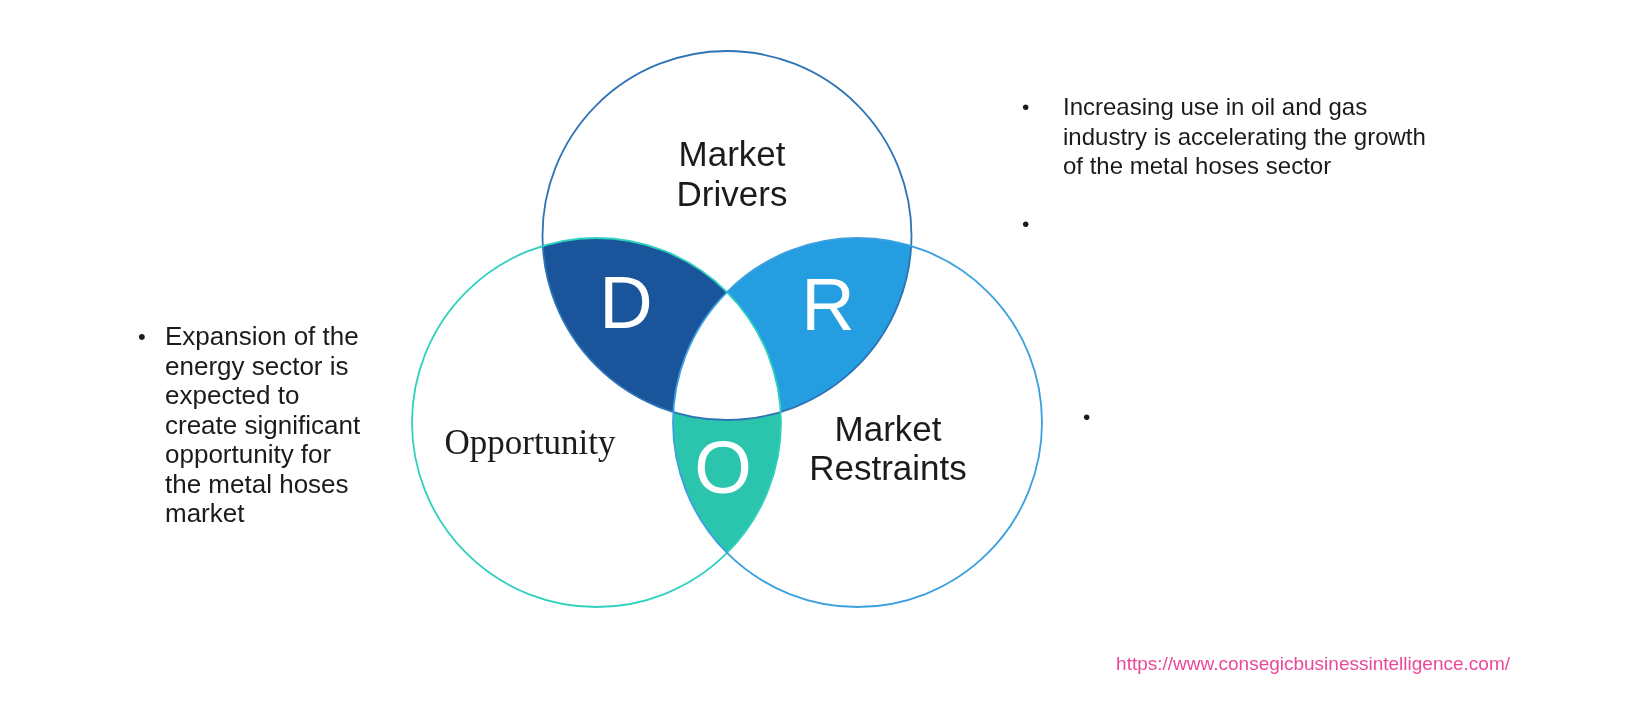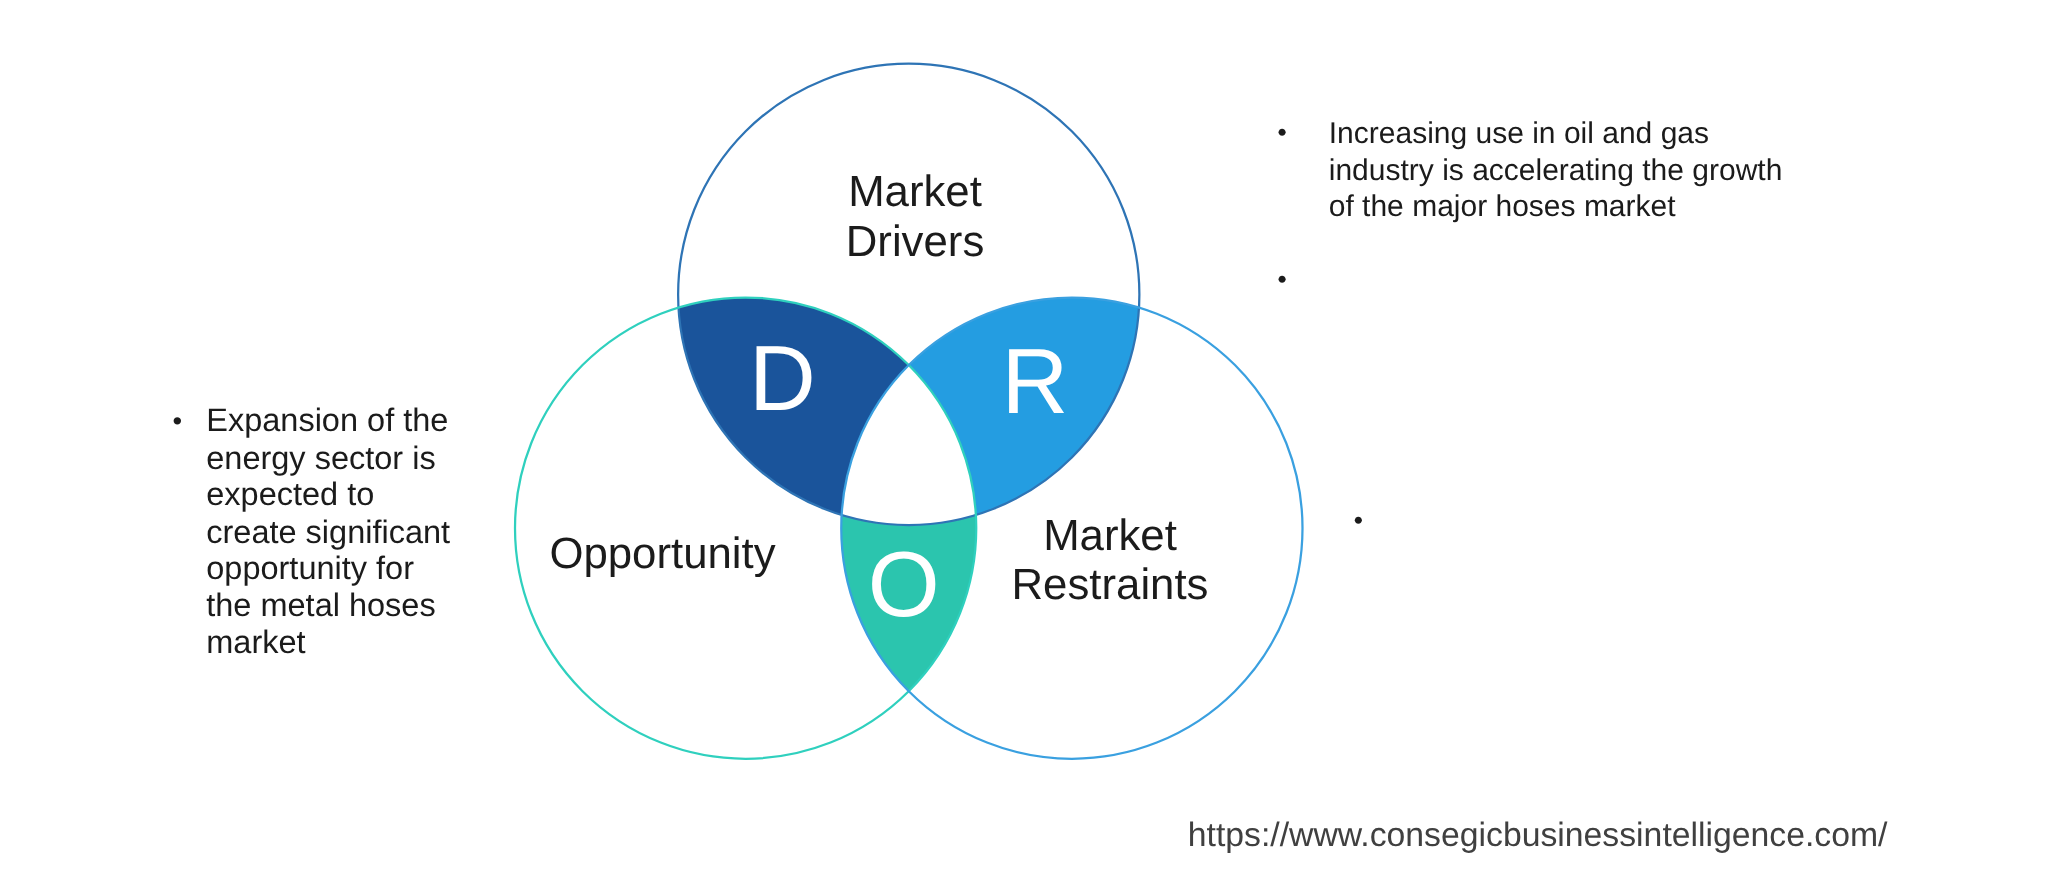--- a/index.html
+++ b/index.html
@@ -46,22 +46,22 @@
   #note-top-right { left: 1022px; top: 92px; font-size: 24px; line-height: 29.5px; }
   #note-top-right .bullet { width: 41px; font-size: 21px; }
 
   #note-bottom-right { left: 1083px; top: 402px; font-size: 25px; line-height: 30px; }
   #note-bottom-right .bullet { width: 32px; font-size: 21px; }
 
   #source-url {
     position: absolute;
     top: 653px;
     right: 131px;
-    font-size: 27px;
-    color: #404040;
+    font-size: 19px;
+    color: #ec4899;
     white-space: nowrap;
   }
 </style>
 </head>
 <body>
 
 <div id="stage">
 
   <svg id="venn-svg" width="1641" height="708" viewBox="0 0 1641 708">
 
@@ -71,21 +71,21 @@
 
     <path d="M 727 292 A 184.5 184.5 0 0 1 780.8 412.1 A 184.5 184.5 0 0 1 673.2 412.1 A 184.5 184.5 0 0 1 727 292 Z" fill="#FFFFFF"></path>
 
     <circle cx="727" cy="235.5" r="184.5" fill="none" stroke-width="1.8" stroke="#2E74B5"></circle>
     <circle cx="596.5" cy="422.5" r="184.5" fill="none" stroke-width="1.8" stroke="#2FD0BE"></circle>
     <circle cx="857.5" cy="422.5" r="184.5" fill="none" stroke-width="1.8" stroke="#3AA0E0"></circle>
   </svg>
 
   <div class="venn-label" style="left:732px; top:174px;">Market
 Drivers</div>
-  <div class="venn-label" style="left:530px; top:443px;">Opportunity</div>
+  <div class="venn-label" style="left:530px; top:443px;font-family:Liberation Serif, serif;">Opportunity</div>
   <div class="venn-label" style="left:888px; top:448px; line-height:39px;">Market
 Restraints</div>
 
   <div class="venn-letter" style="left:626px; top:303px;">D</div>
   <div class="venn-letter" style="left:828px; top:305px;">R</div>
   <div class="venn-letter" style="left:723px; top:468px;">O</div>
 
   <div class="note" id="note-left">
     <div class="note-item">
       <span class="bullet">•</span>
@@ -97,21 +97,21 @@
 the metal hoses
 market</div>
     </div>
   </div>
 
   <div class="note" id="note-top-right">
     <div class="note-item">
       <span class="bullet">•</span>
       <div class="note-lines">Increasing use in oil and gas
 industry is accelerating the growth
-of the major hoses market</div>
+of the metal hoses sector</div>
     </div>
     <div class="note-item">
       <span class="bullet">•</span>
     </div>
   </div>
 
   <div class="note" id="note-bottom-right">
     <div class="note-item">
       <span class="bullet">•</span>
     </div>

